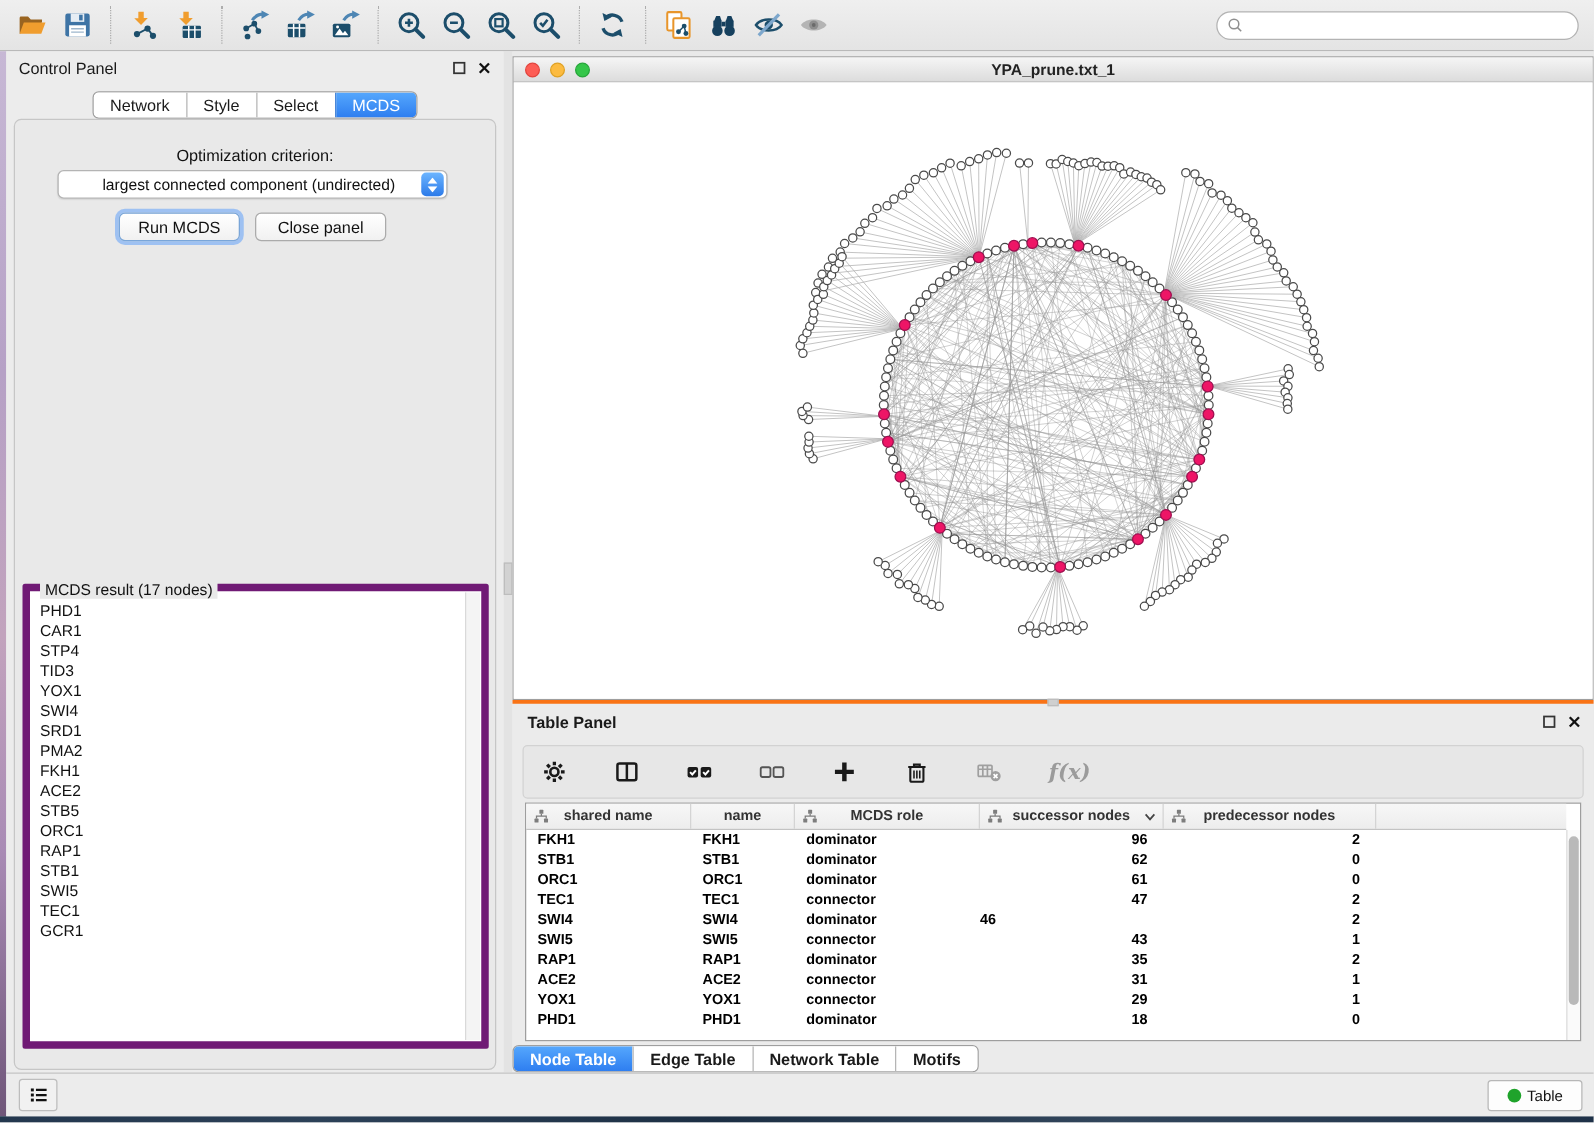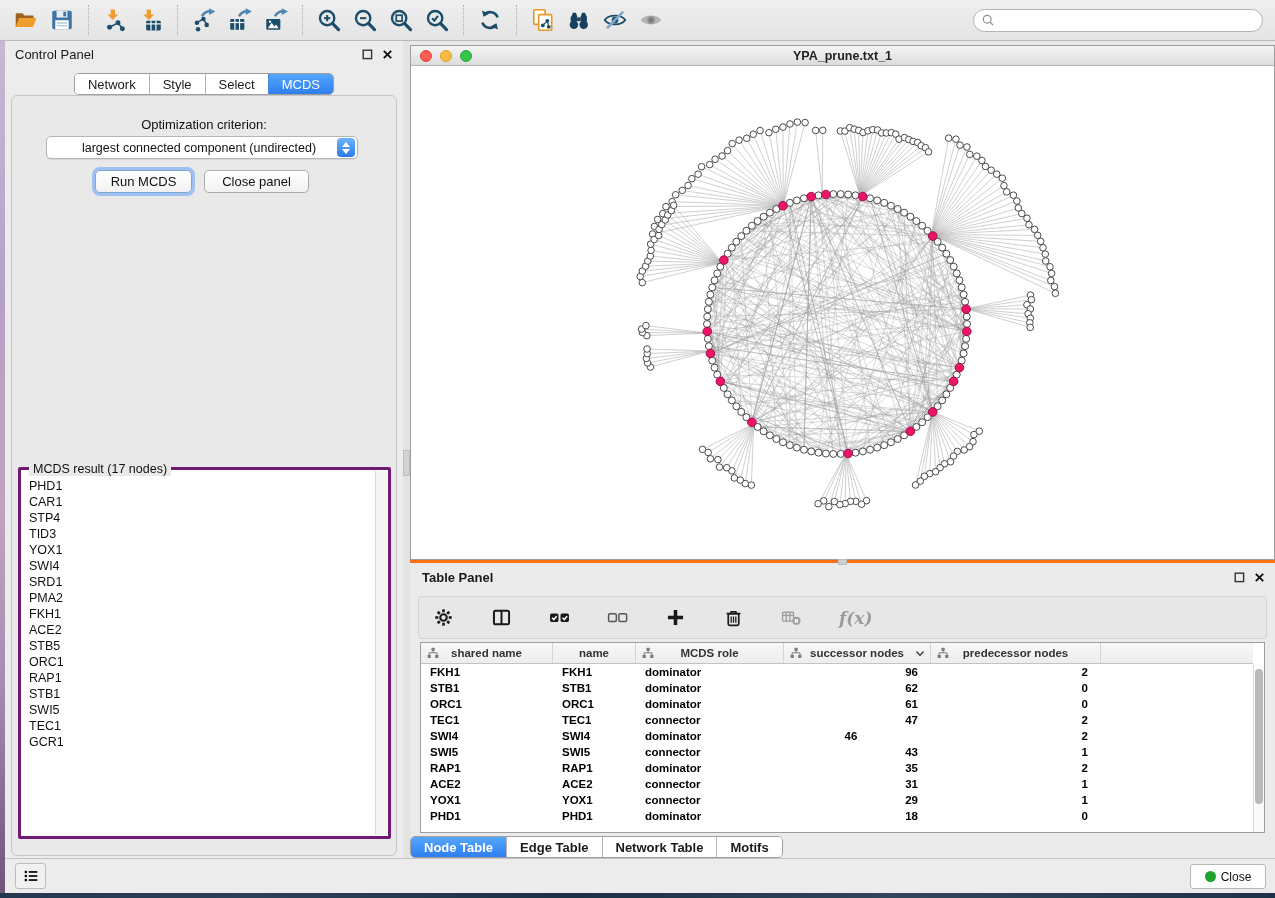--- a/index.html
+++ b/index.html
@@ -47,21 +47,21 @@
   .dropdown-value { flex:1; font-size:12.5px; color:#111; text-align:center; padding-left:14px; white-space:nowrap; overflow:hidden; }
   .dropdown-stepper { width:18px; height:19px; margin:1px 2px 1px 0; border-radius:4px;
     background:linear-gradient(#6cb5ff,#2c7ae9); display:flex; flex-direction:column; align-items:center; justify-content:center; gap:2px; }
   .dropdown-stepper svg { width:8px; height:5px; display:block; }
   .btn-row { position:absolute; left:0; top:74px; width:100%; height:24px; }
   .push-btn { position:absolute; height:23px; background:linear-gradient(#ffffff,#f1f1f1); border:1px solid #ababab;
     border-radius:5px; font-size:13px; color:#111; font-family:inherit; text-align:center; }
   .push-btn.focus-ring { box-shadow:0 0 0 3px rgba(96,160,250,.55); border-color:#7aa6d9; }
 
   .group-box { position:absolute; left:6px; top:371px; width:373px; height:372px;
-    border:3px solid #701a75; border-radius:2px; background:#fff; }
+    border:6px solid #701a75; border-radius:2px; background:#fff; }
   .group-legend { position:absolute; left:8px; top:-8px; background:#e9e9e9; padding:0 4px; font-size:12.5px; color:#111; }
   .mcds-list { position:absolute; left:1px; top:8px; right:13px; bottom:1px; background:#fff; overflow:hidden; }
   .mcds-list div { font-size:12.5px; line-height:16px; padding-left:7px; color:#111; }
   .list-scroll { position:absolute; right:1px; top:1px; width:12px; bottom:1px; background:#f4f4f4; border-left:1px solid #d9d9d9; }
 
   
   .v-splitter { left:403px; top:41px; width:7px; height:817px; background:#e3e3e3; }
   .v-handle { position:absolute; left:0; top:409px; width:7px; height:26px; background:#d2d2d2; border:1px solid #bdbdbd; }
 
   
@@ -1286,21 +1286,21 @@
             <div class="dt-td" style="width: 132px; text-align: left; padding: 0px 0px 0px 9px;">TEC1</div>
             <div class="dt-td" style="width: 83px; text-align: left; padding: 0px 0px 0px 9px;">TEC1</div>
             <div class="dt-td" style="width: 148px; text-align: left; padding: 0px 0px 0px 9px;">connector</div>
             <div class="dt-td" style="width: 147px; text-align: right; padding: 0px 13px 0px 0px;">47</div>
             <div class="dt-td" style="width: 170px; text-align: right; padding: 0px 13px 0px 0px;">2</div>
           </div>
           <div class="dt-tr">
             <div class="dt-td" style="width: 132px; text-align: left; padding: 0px 0px 0px 9px;">SWI4</div>
             <div class="dt-td" style="width: 83px; text-align: left; padding: 0px 0px 0px 9px;">SWI4</div>
             <div class="dt-td" style="width: 148px; text-align: left; padding: 0px 0px 0px 9px;">dominator</div>
-            <div class="dt-td" style="width: 147px; text-align: center; padding: 0px 13px 0px 0px;">46</div>
+            <div class="dt-td" style="width: 147px; text-align: left; padding: 0px 13px 0px 0px;">46</div>
             <div class="dt-td" style="width: 170px; text-align: right; padding: 0px 13px 0px 0px;">2</div>
           </div>
           <div class="dt-tr">
             <div class="dt-td" style="width: 132px; text-align: left; padding: 0px 0px 0px 9px;">SWI5</div>
             <div class="dt-td" style="width: 83px; text-align: left; padding: 0px 0px 0px 9px;">SWI5</div>
             <div class="dt-td" style="width: 148px; text-align: left; padding: 0px 0px 0px 9px;">connector</div>
             <div class="dt-td" style="width: 147px; text-align: right; padding: 0px 13px 0px 0px;">43</div>
             <div class="dt-td" style="width: 170px; text-align: right; padding: 0px 13px 0px 0px;">1</div>
           </div>
           <div class="dt-tr">
@@ -1357,15 +1357,15 @@
       </g>
       <g stroke="#111" stroke-width="2">
         <line x1="7.5" y1="5.5" x2="17" y2="5.5"></line>
           <line x1="7.5" y1="10" x2="17" y2="10"></line>
           <line x1="7.5" y1="14.5" x2="17" y2="14.5"></line>
       </g>
     </svg>
   </div>
   <div class="memory-btn">
     <span class="memory-dot" style="background: rgb(31, 163, 43);"></span>
-    <span>Close</span>
+    <span>Table</span>
   </div>
 </div>
 
 </body></html>

